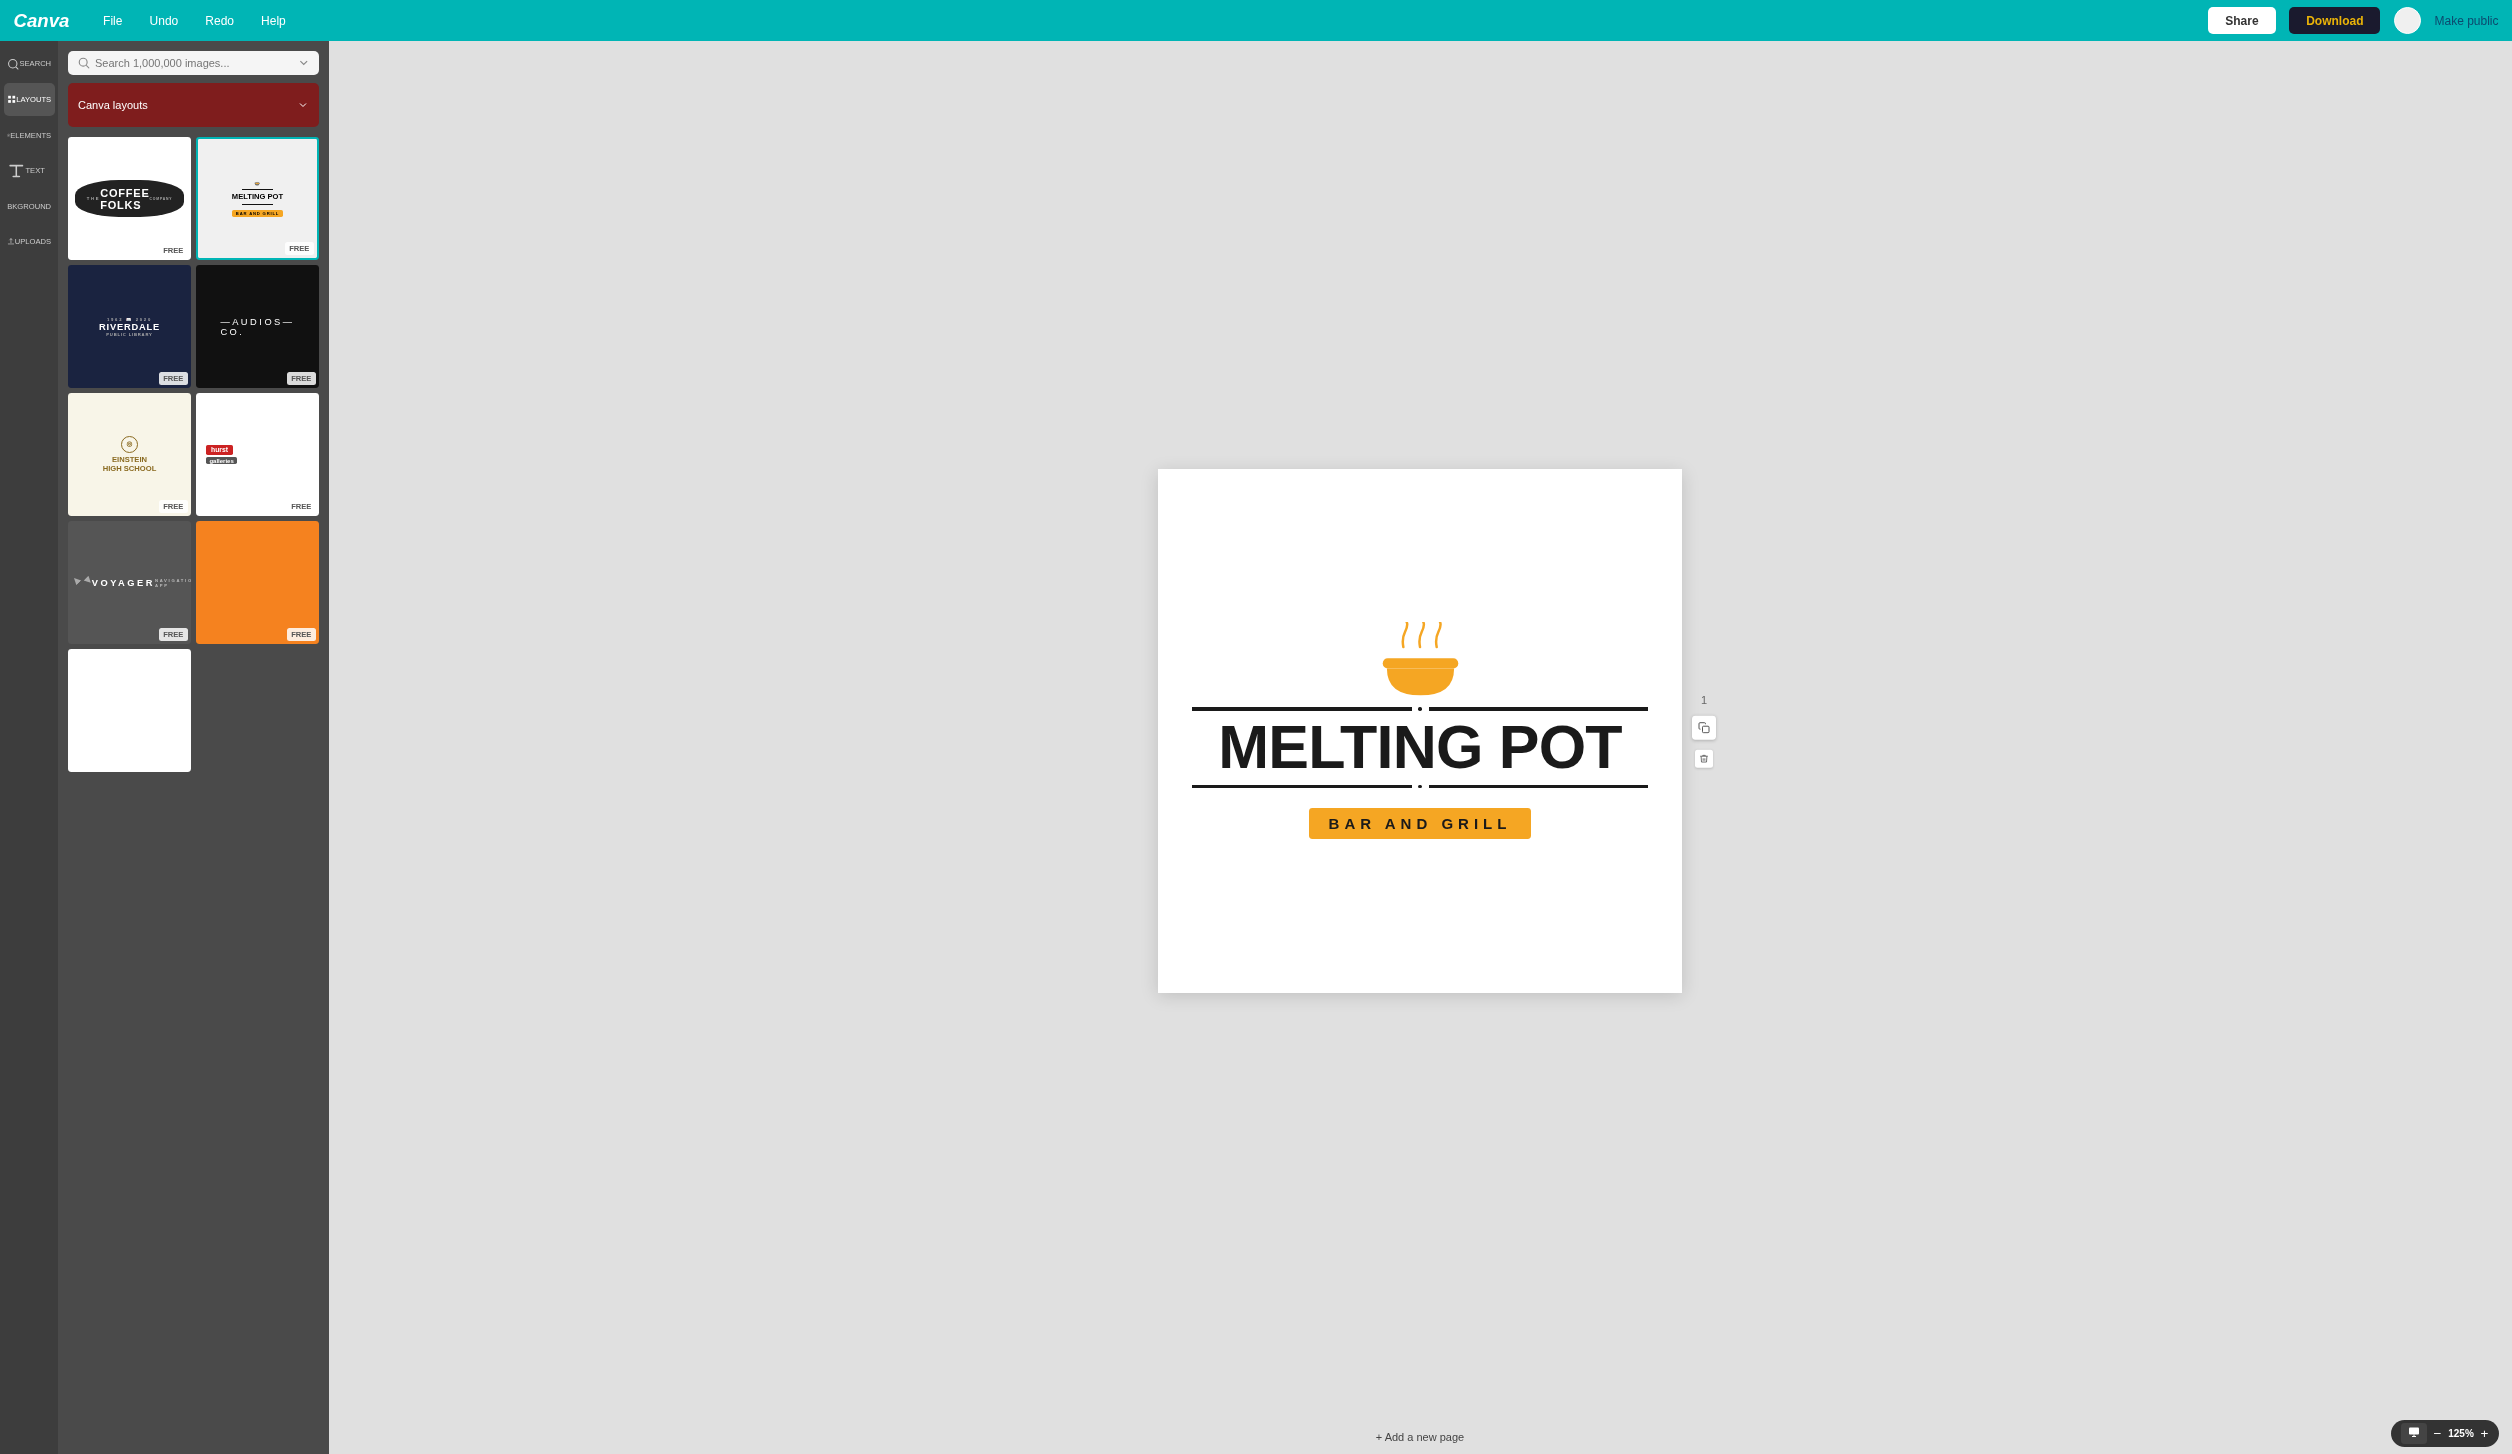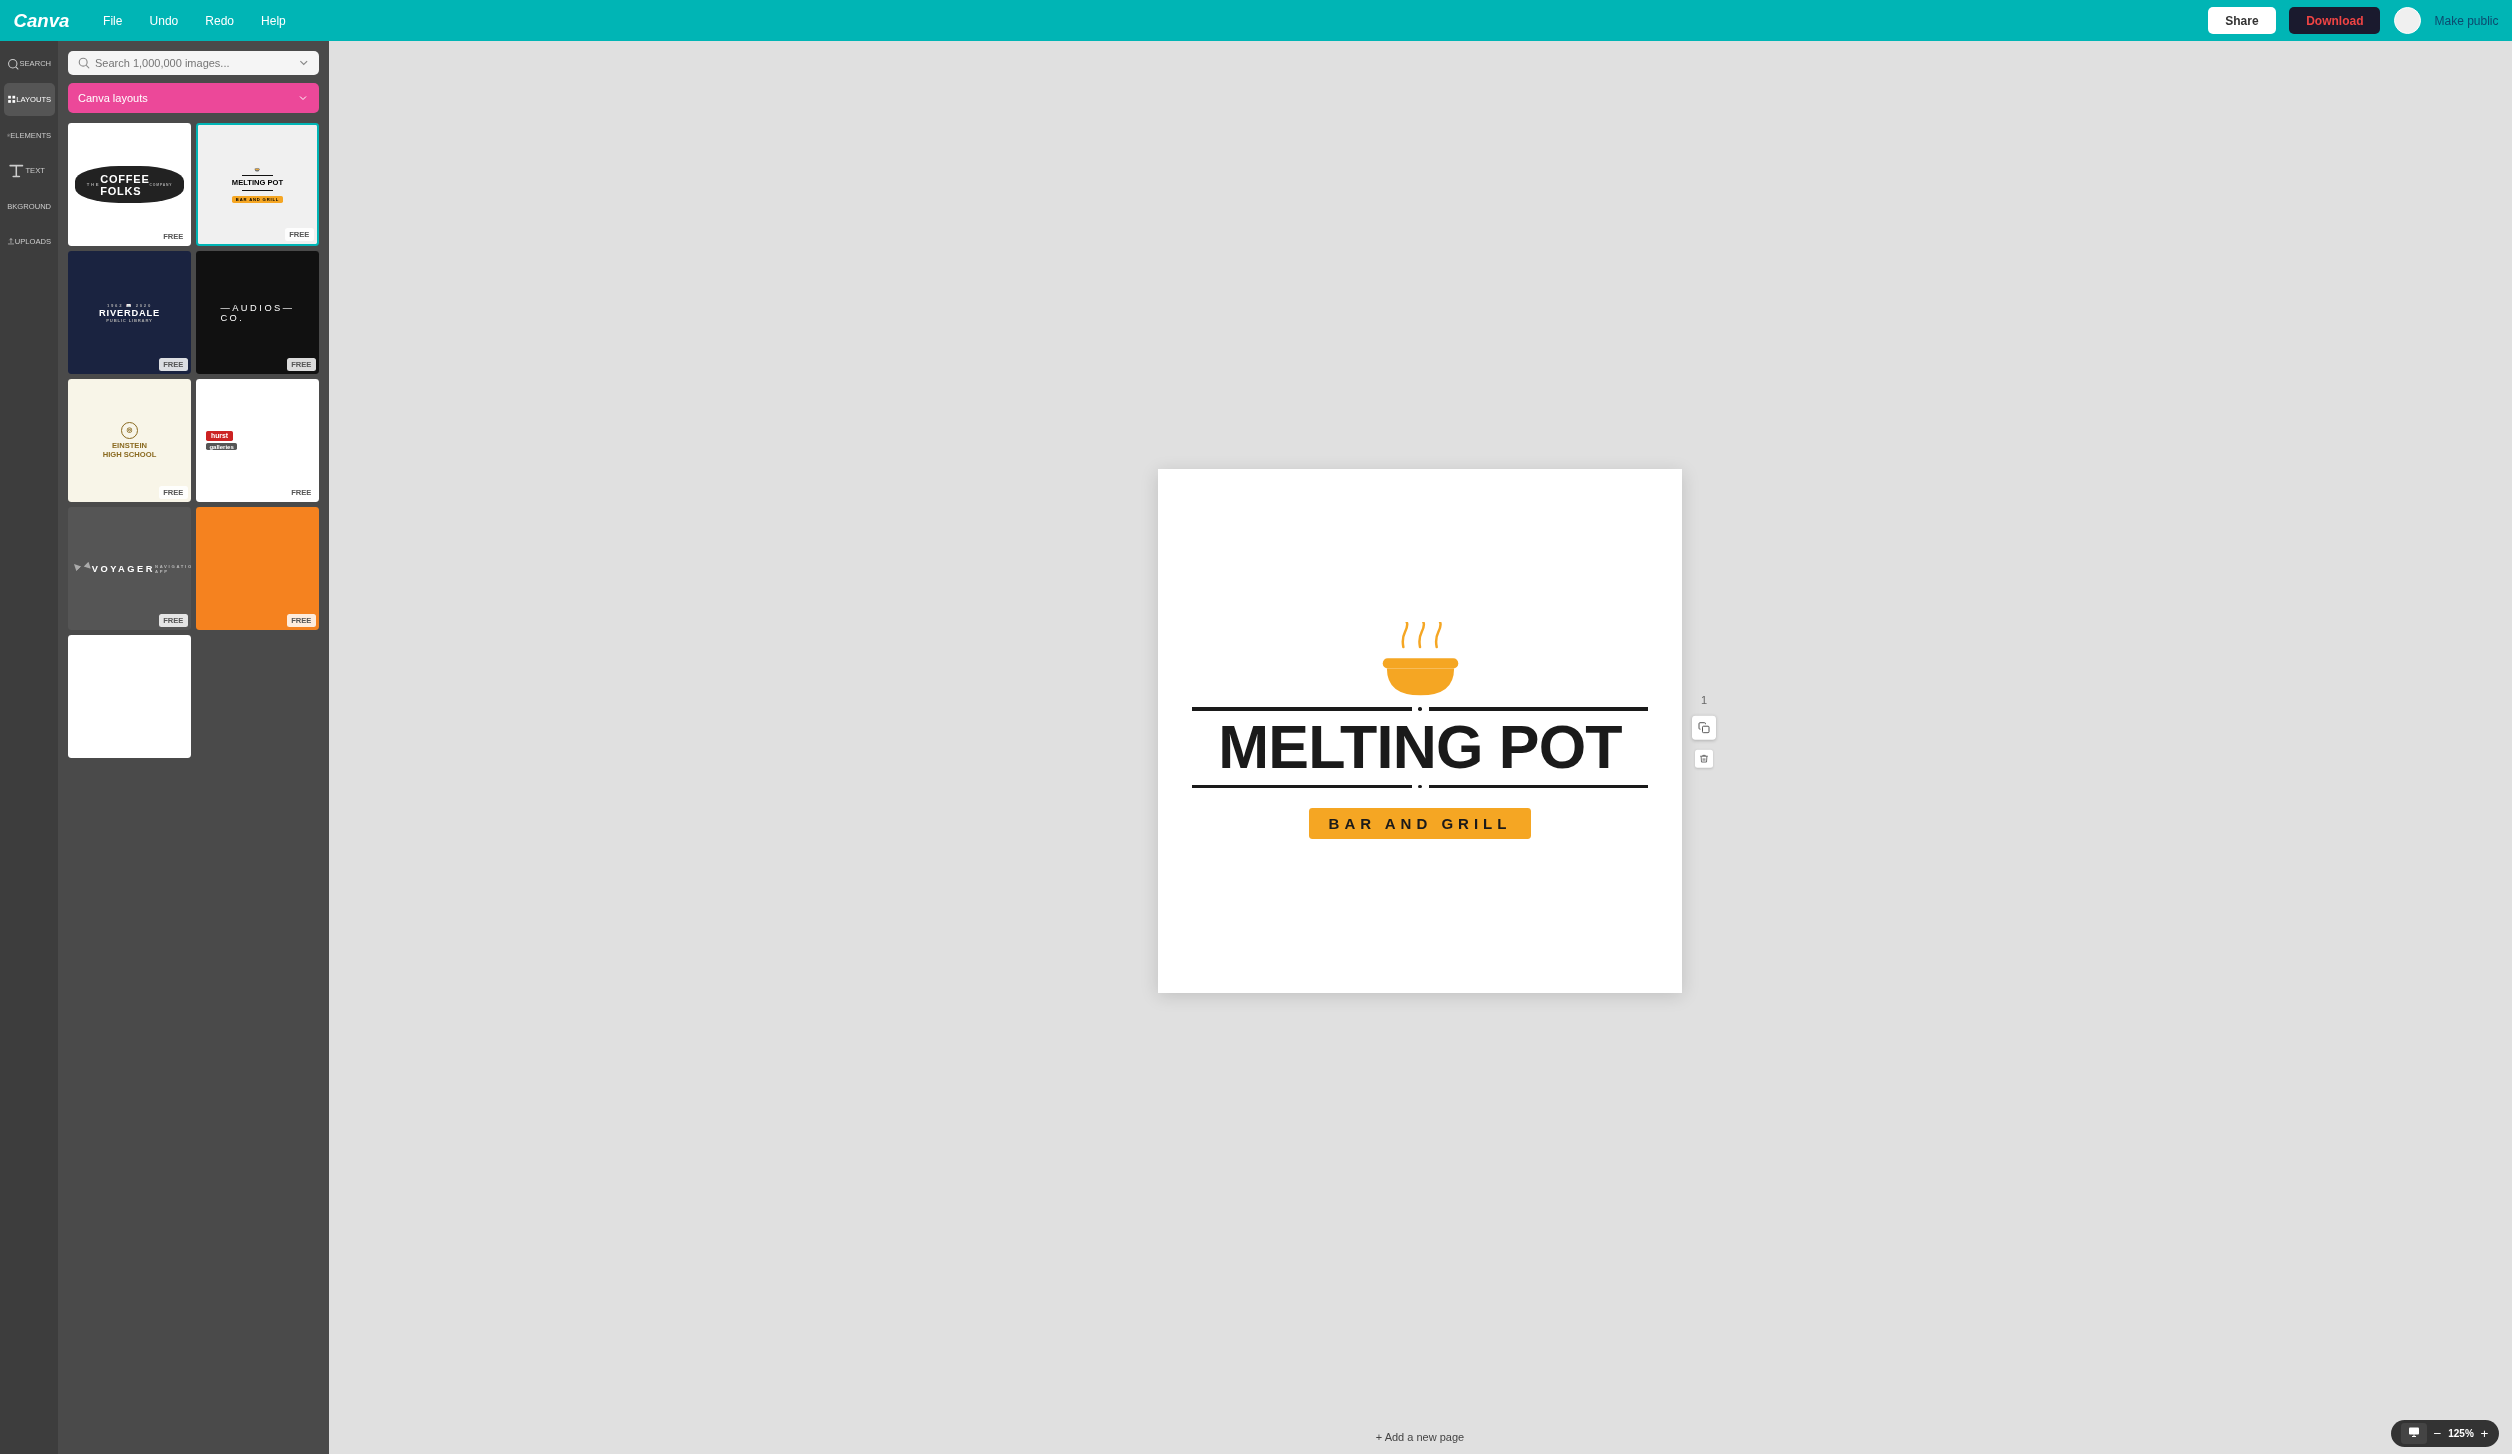--- a/index.html
+++ b/index.html
@@ -12,21 +12,21 @@
       padding: 0 13.5px; gap: 13.5px;
     }
     #logo { color: white; font-size: 18.6px; font-weight: bold; font-style: italic; margin-right: 13.5px; }
     .menu-item { color: white; font-size: 12px; cursor: pointer; padding: 3.4px 6.8px; }
     .topbar-spacer { flex: 1; }
     .topbar-btn {
       padding: 6.8px 17px; border-radius: 5px; font-size: 12px; font-weight: 600;
       cursor: pointer; border: none;
     }
     #share-btn { background: white; color: #333; }
-    #download-btn { background: #1a1a2e; color: #ef4444; }
+    #download-btn { background: #1a1a2e; color: #eab308; }
     #avatar { width: 27px; height: 27px; border-radius: 50%; background: #f0f0f0; border: 1.7px solid white; }
     #make-public-btn { background: transparent; color: #0c4a6e; font-size: 12px; cursor: pointer; border: none; font-weight: 500; }
 
     
     #sidebar-icons {
       position: fixed; top: 41px; left: 0; width: 58px; height: calc(100vh - 41px);
       background: #3d3d3d; display: flex; flex-direction: column; align-items: center;
       padding-top: 6.8px; gap: 3.4px; z-index: 90;
     }
     .sidebar-icon-item {
@@ -44,21 +44,21 @@
     }
     #search-input-wrap {
       display: flex; align-items: center; background: #f5f5f5;
       border-radius: 5px; padding: 5px 8.5px; margin-bottom: 8.5px;
     }
     #search-input-wrap input { border: none; background: transparent; font-size: 11px; flex: 1; outline: none; }
     #search-input-wrap svg { width: 13.5px; height: 13.5px; fill: #888; }
 
     #layout-dropdown {
       display: flex; align-items: center; justify-content: space-between;
-      background: #ec4899; border-radius: 5px; padding: 9px 10px;
+      background: #7f1d1d; border-radius: 5px; padding: 16px 10px;
       color: white; font-size: 11px; cursor: pointer; margin-bottom: 10px;
     }
 
     #templates-grid {
       display: grid; grid-template-columns: 1fr 1fr; gap: 5px;
     }
     .template-card {
       position: relative; border-radius: 3.4px; overflow: hidden; cursor: pointer;
       aspect-ratio: 1; background: white;
     }

